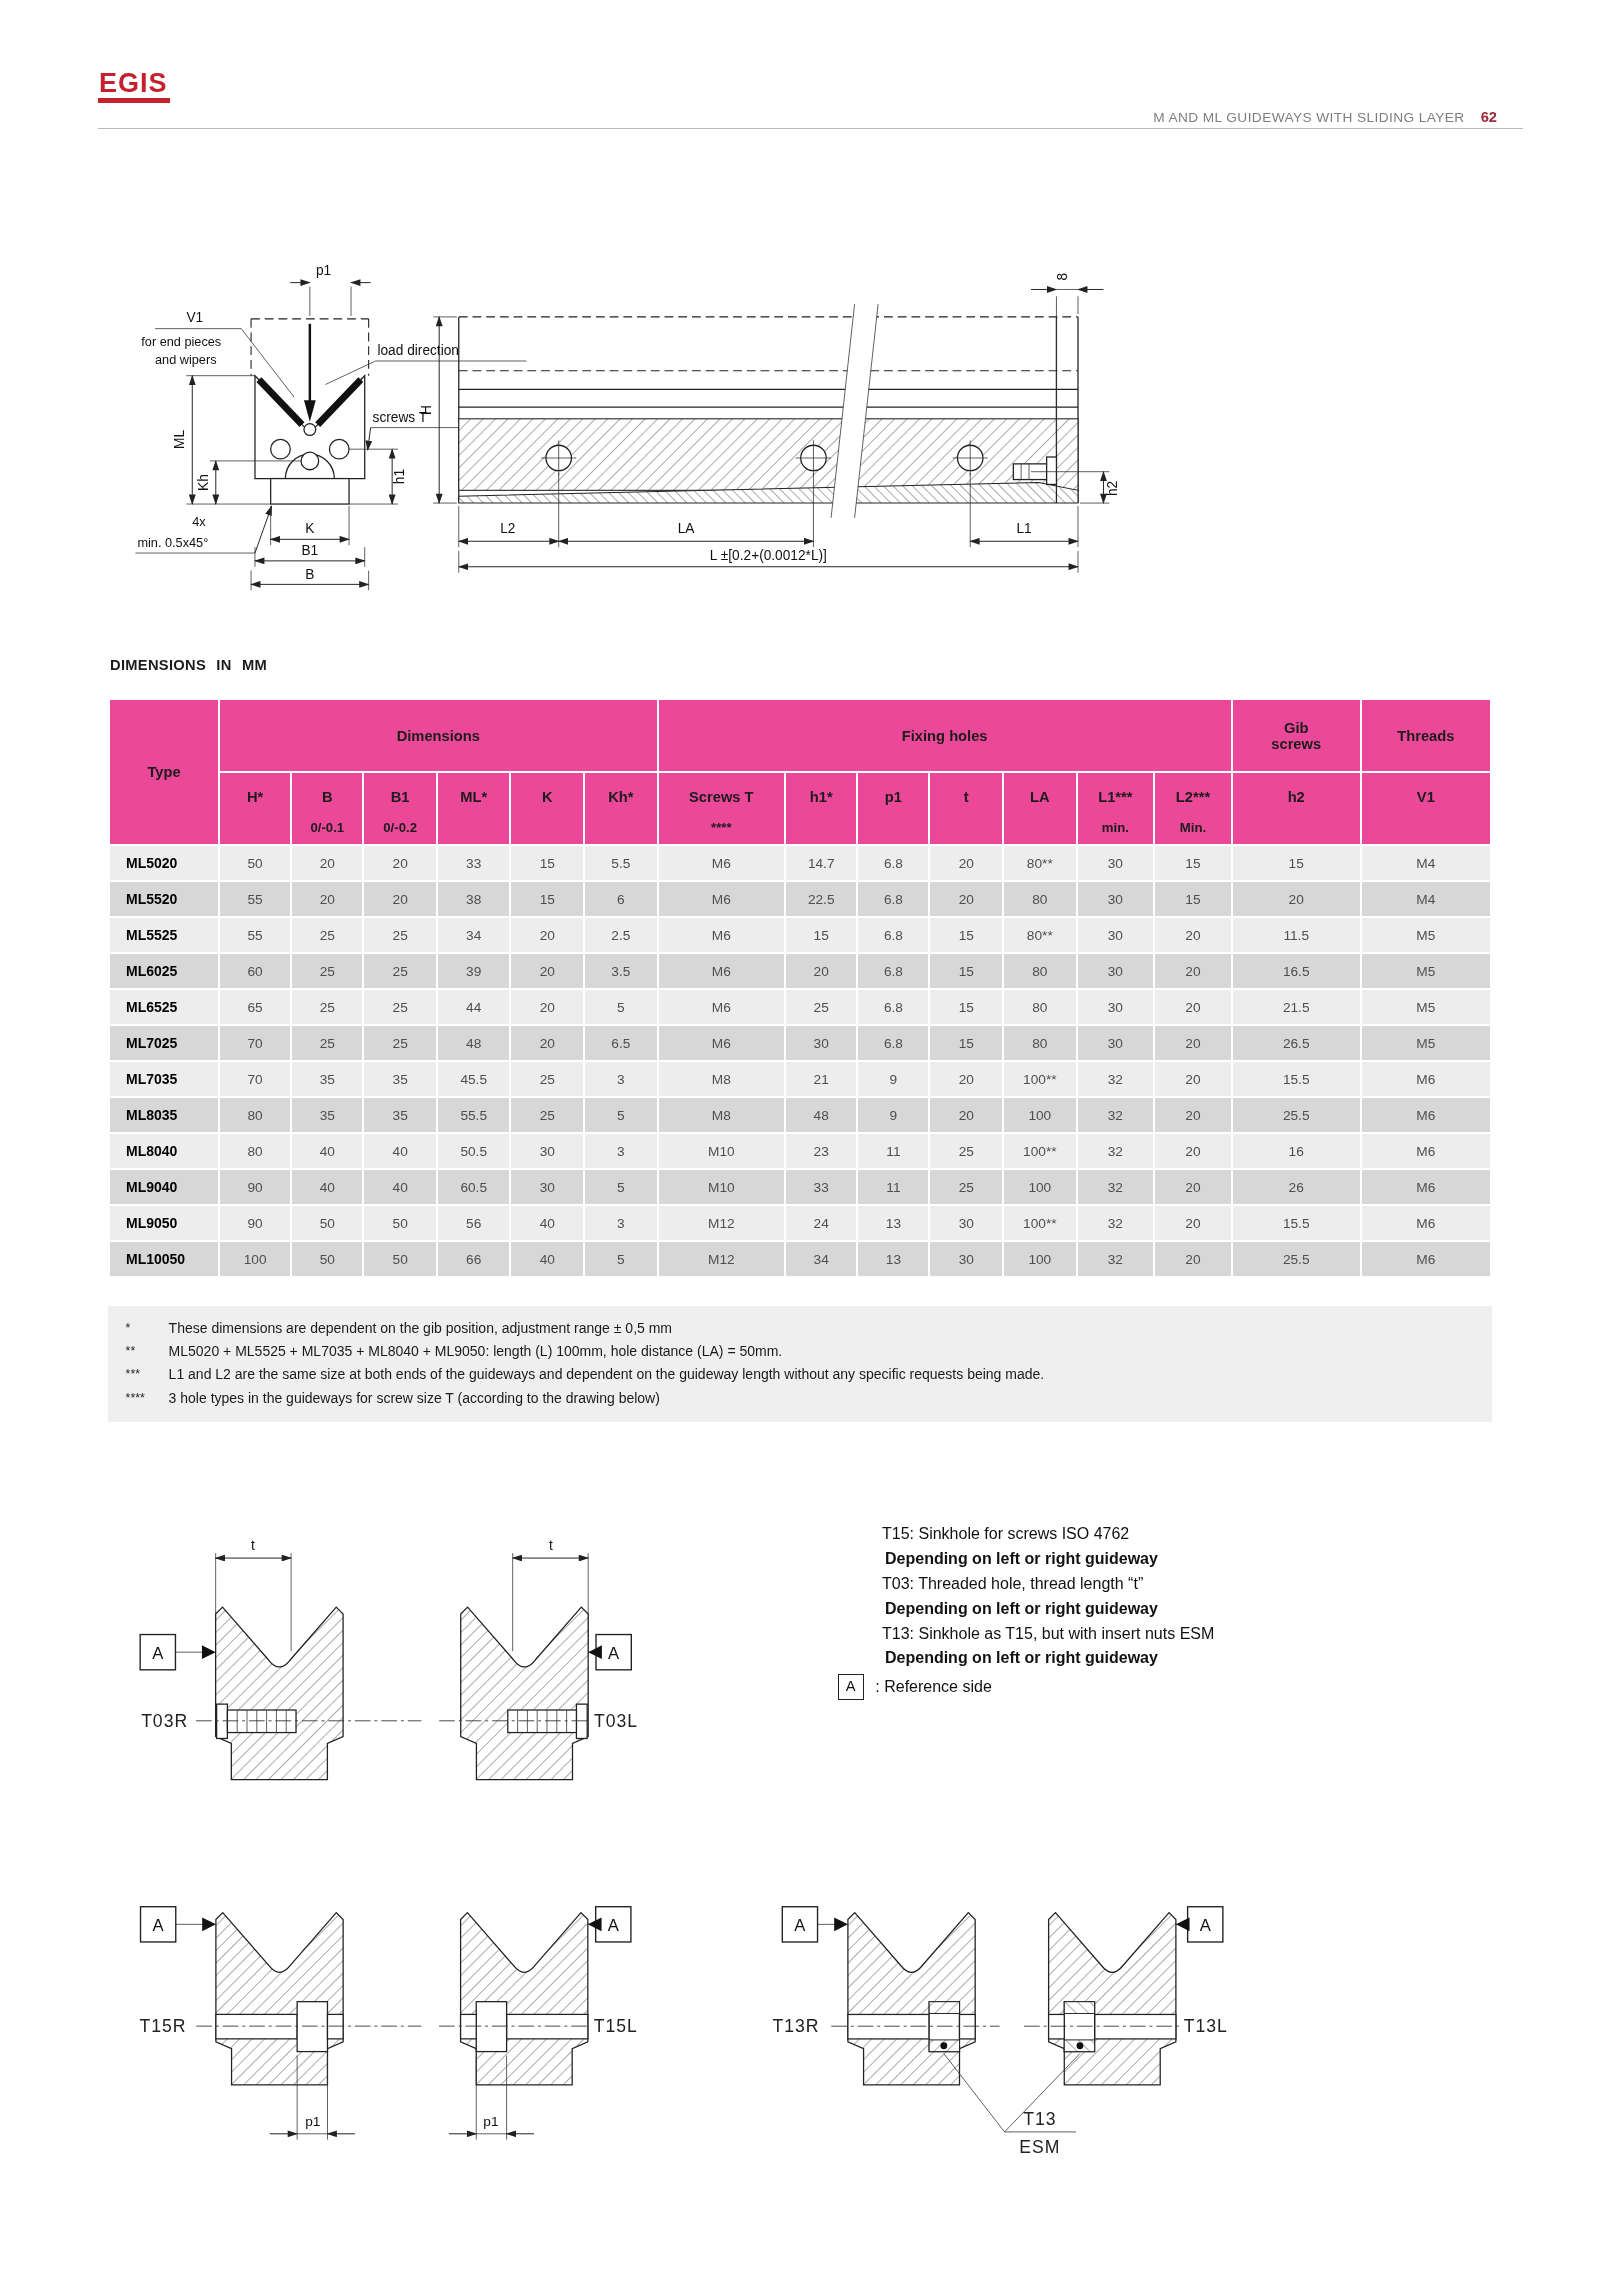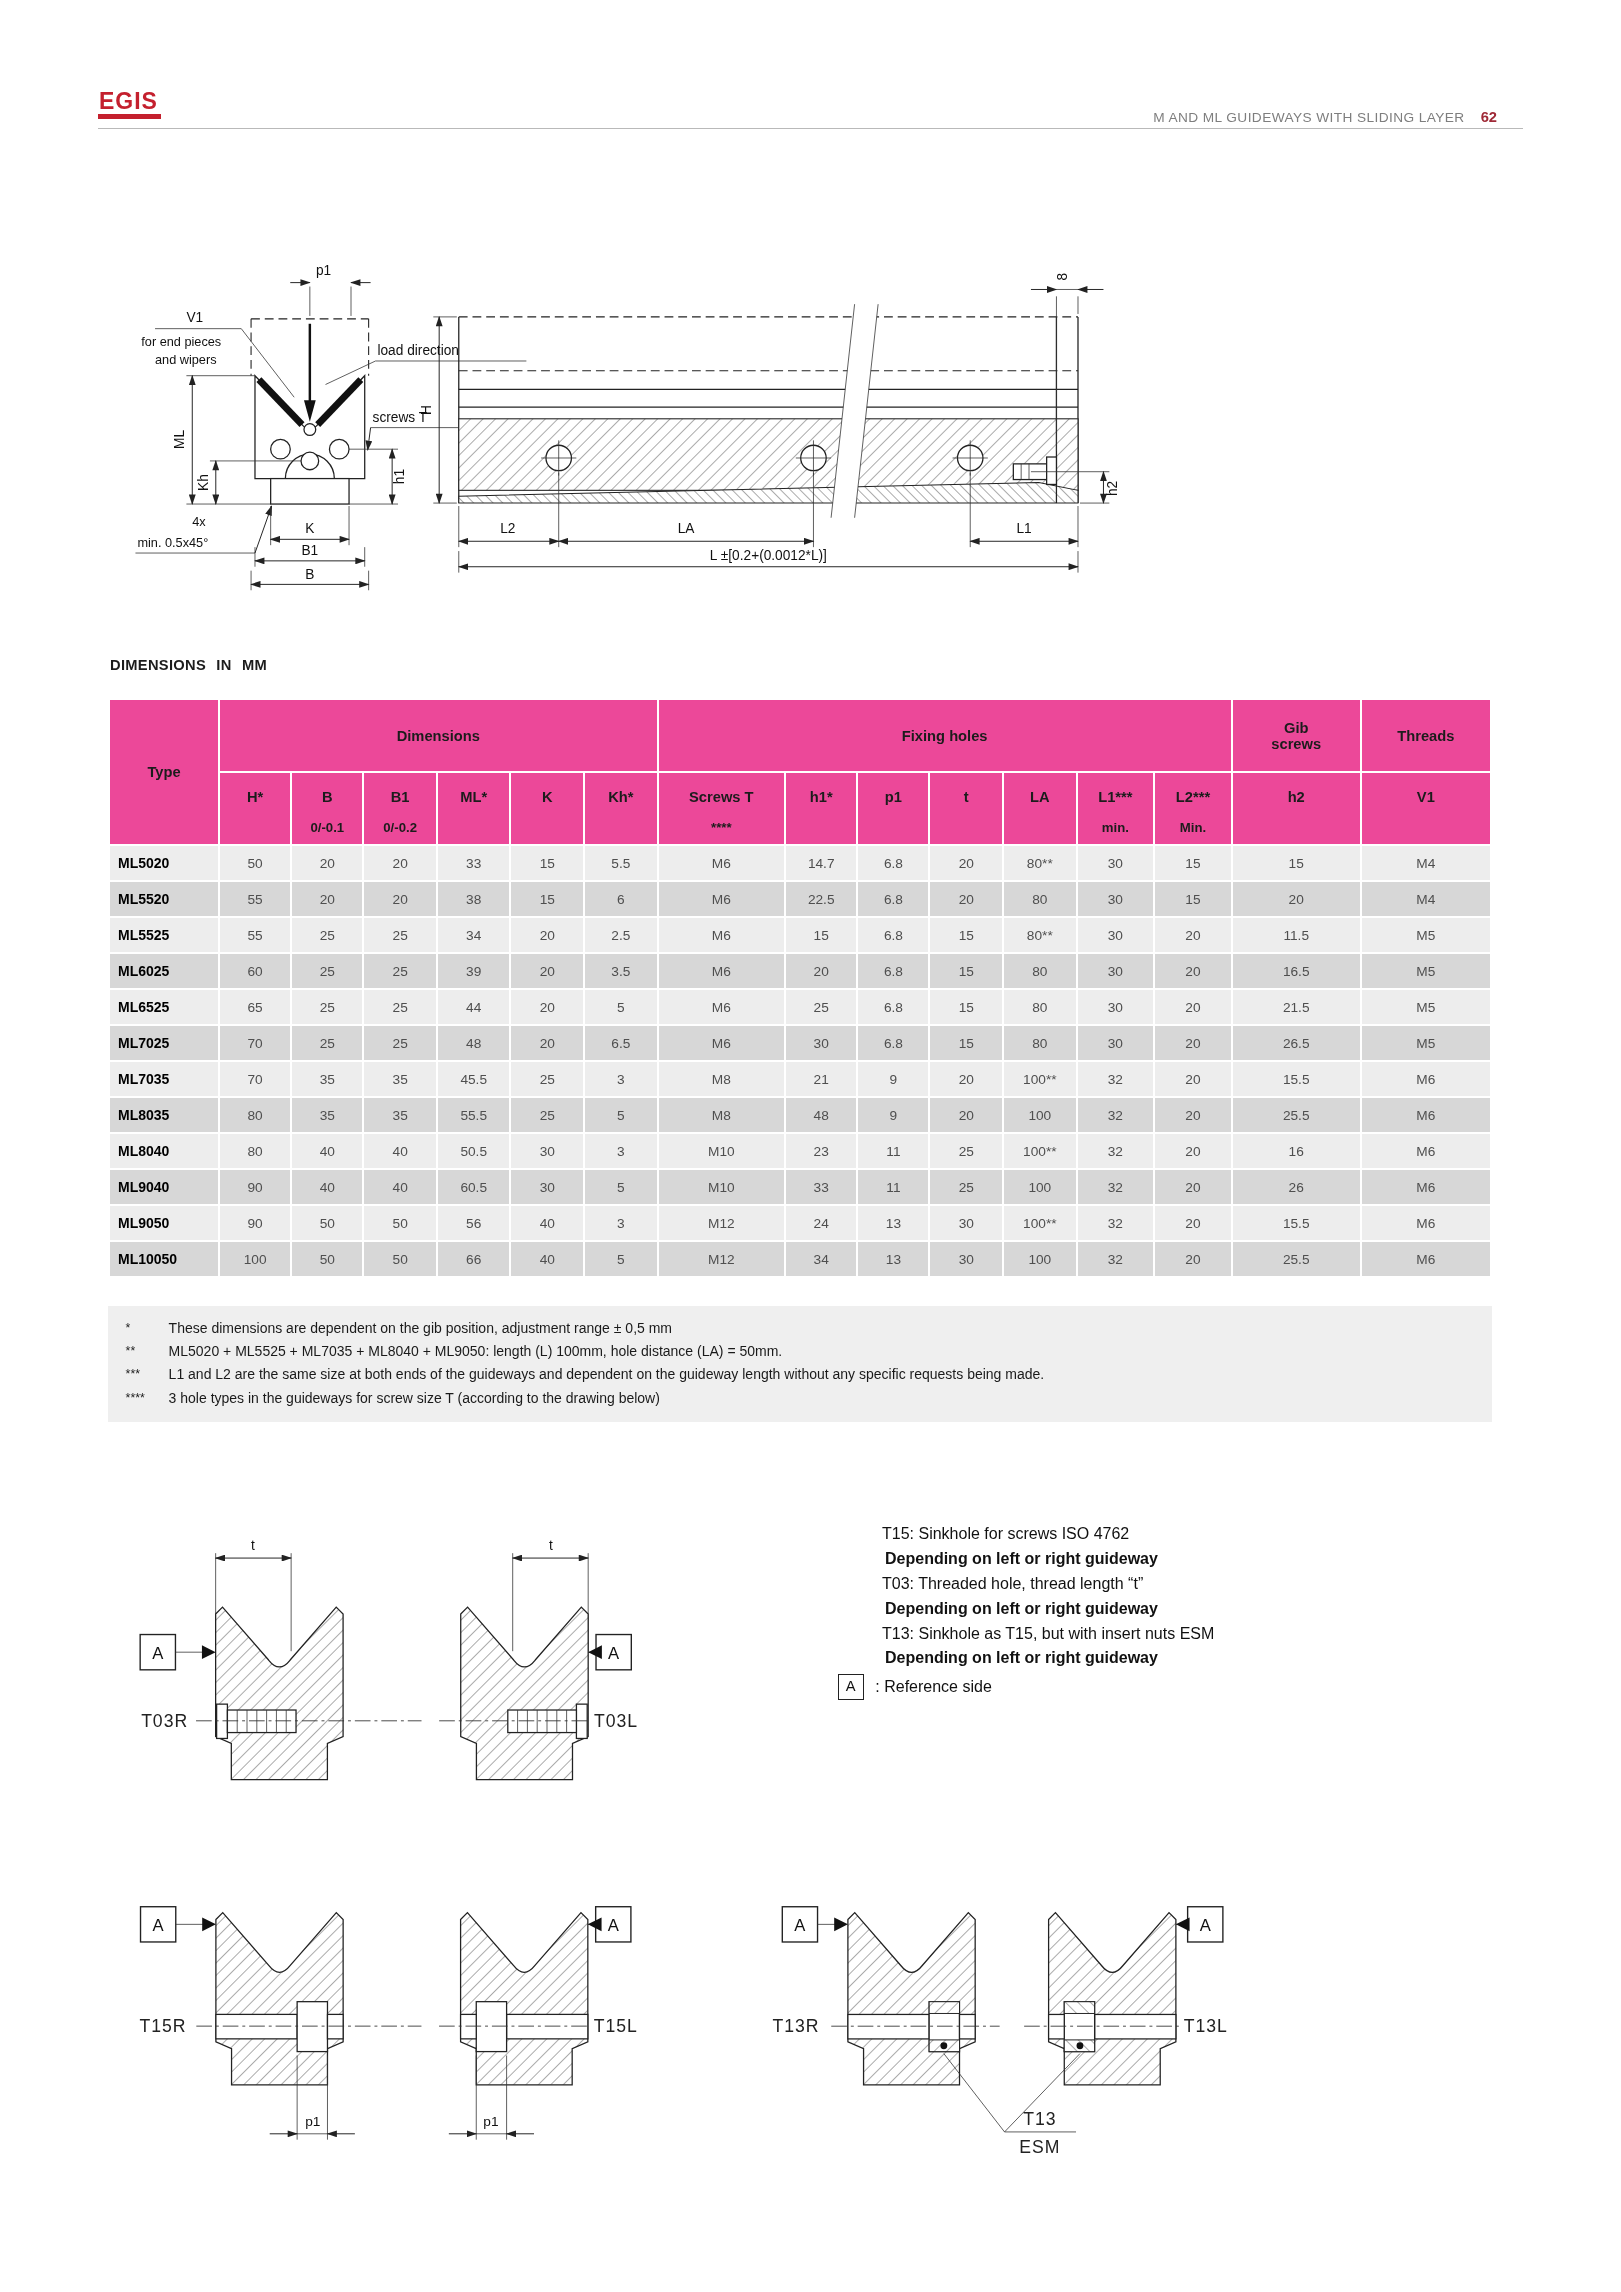--- a/index.html
+++ b/index.html
@@ -1,38 +1,38 @@
 <!DOCTYPE html>
 <html><head>
 <meta charset="utf-8">
 <style>
   html,body{margin:0;padding:0;}
   body{width:1621px;height:2293px;position:relative;background:#fff;
        font-family:"Liberation Sans", sans-serif;color:#222;}
   .abs{position:absolute;}
   
-  #logo{left:98px;top:90px;font-size:23px;font-weight:900;letter-spacing:1px;
+  #logo{left:98px;top:70px;font-size:27px;font-weight:900;letter-spacing:1px;
         color:#c4202e;border-bottom:5.9px solid #c4202e;padding:0 2.9px 1px 1px;line-height:1;}
   #hdr-right{top:109px;right:124px;display:flex;gap:16px;align-items:baseline;}
   #hdr-title{font-size:13.7px;color:#7e7e7e;letter-spacing:0.4px;}
   #hdr-page{font-size:14.7px;font-weight:bold;color:#9f2936;}
   #hdr-rule{left:98px;top:128px;width:1425px;height:1px;background:#b9b9b9;}
   
   #dims-label{left:110px;top:657px;font-size:14.7px;font-weight:bold;color:#1c1c1c;word-spacing:5.9px;letter-spacing:0.3px;}
   
   #spec-table{left:108px;top:698px;width:1384px;border-collapse:separate;border-spacing:2.9px 2.9px;table-layout:fixed;}
   #spec-table th{background:#ec4899;font-size:14.7px;font-weight:bold;color:#1c1c1c;vertical-align:middle;}
   #spec-table thead tr.grp th{height:69px;}
   #spec-table thead tr.sub th{height:71px;padding:0;vertical-align:top;}
   #spec-table .sub .l1{margin-top:15.7px;font-size:14.7px;}
   #spec-table .sub .l2{margin-top:15.7px;font-size:13.2px;}
   #spec-table td{height:32px;text-align:center;font-size:13.7px;color:#4f4f4f;}
   #spec-table tbody tr:nth-of-type(odd) td{background:#ededed;}
   #spec-table tbody tr:nth-of-type(even) td{background:#d7d7d7;}
-  #spec-table td.typ{text-align:left;padding-left:8px;font-weight:bold;color:#000;font-size:14px;}
+  #spec-table td.typ{text-align:left;padding-left:16px;font-weight:bold;color:#000;font-size:14px;}
   
   #footnotes{left:108px;top:1306px;width:1384px;height:116px;background:#efefef;
              box-sizing:border-box;padding:13.7px 0 0 17.6px;}
   #footnotes .fn-row{display:flex;margin-bottom:7.4px;font-size:14px;color:#1a1a1a;}
   #footnotes .fn-sym{width:43px;flex:none;font-size:12.3px;padding-top:1px;}
   
   #hole-types{left:838px;top:1525px;width:431px;font-size:16px;color:#111;}
   #hole-types .ht-main{margin-bottom:6.9px;margin-left:44px;}
   #hole-types .ht-sub{margin:0 0 6.9px 47px;font-weight:bold;}
   #ref-row{display:flex;align-items:center;margin-top:3.9px;}

